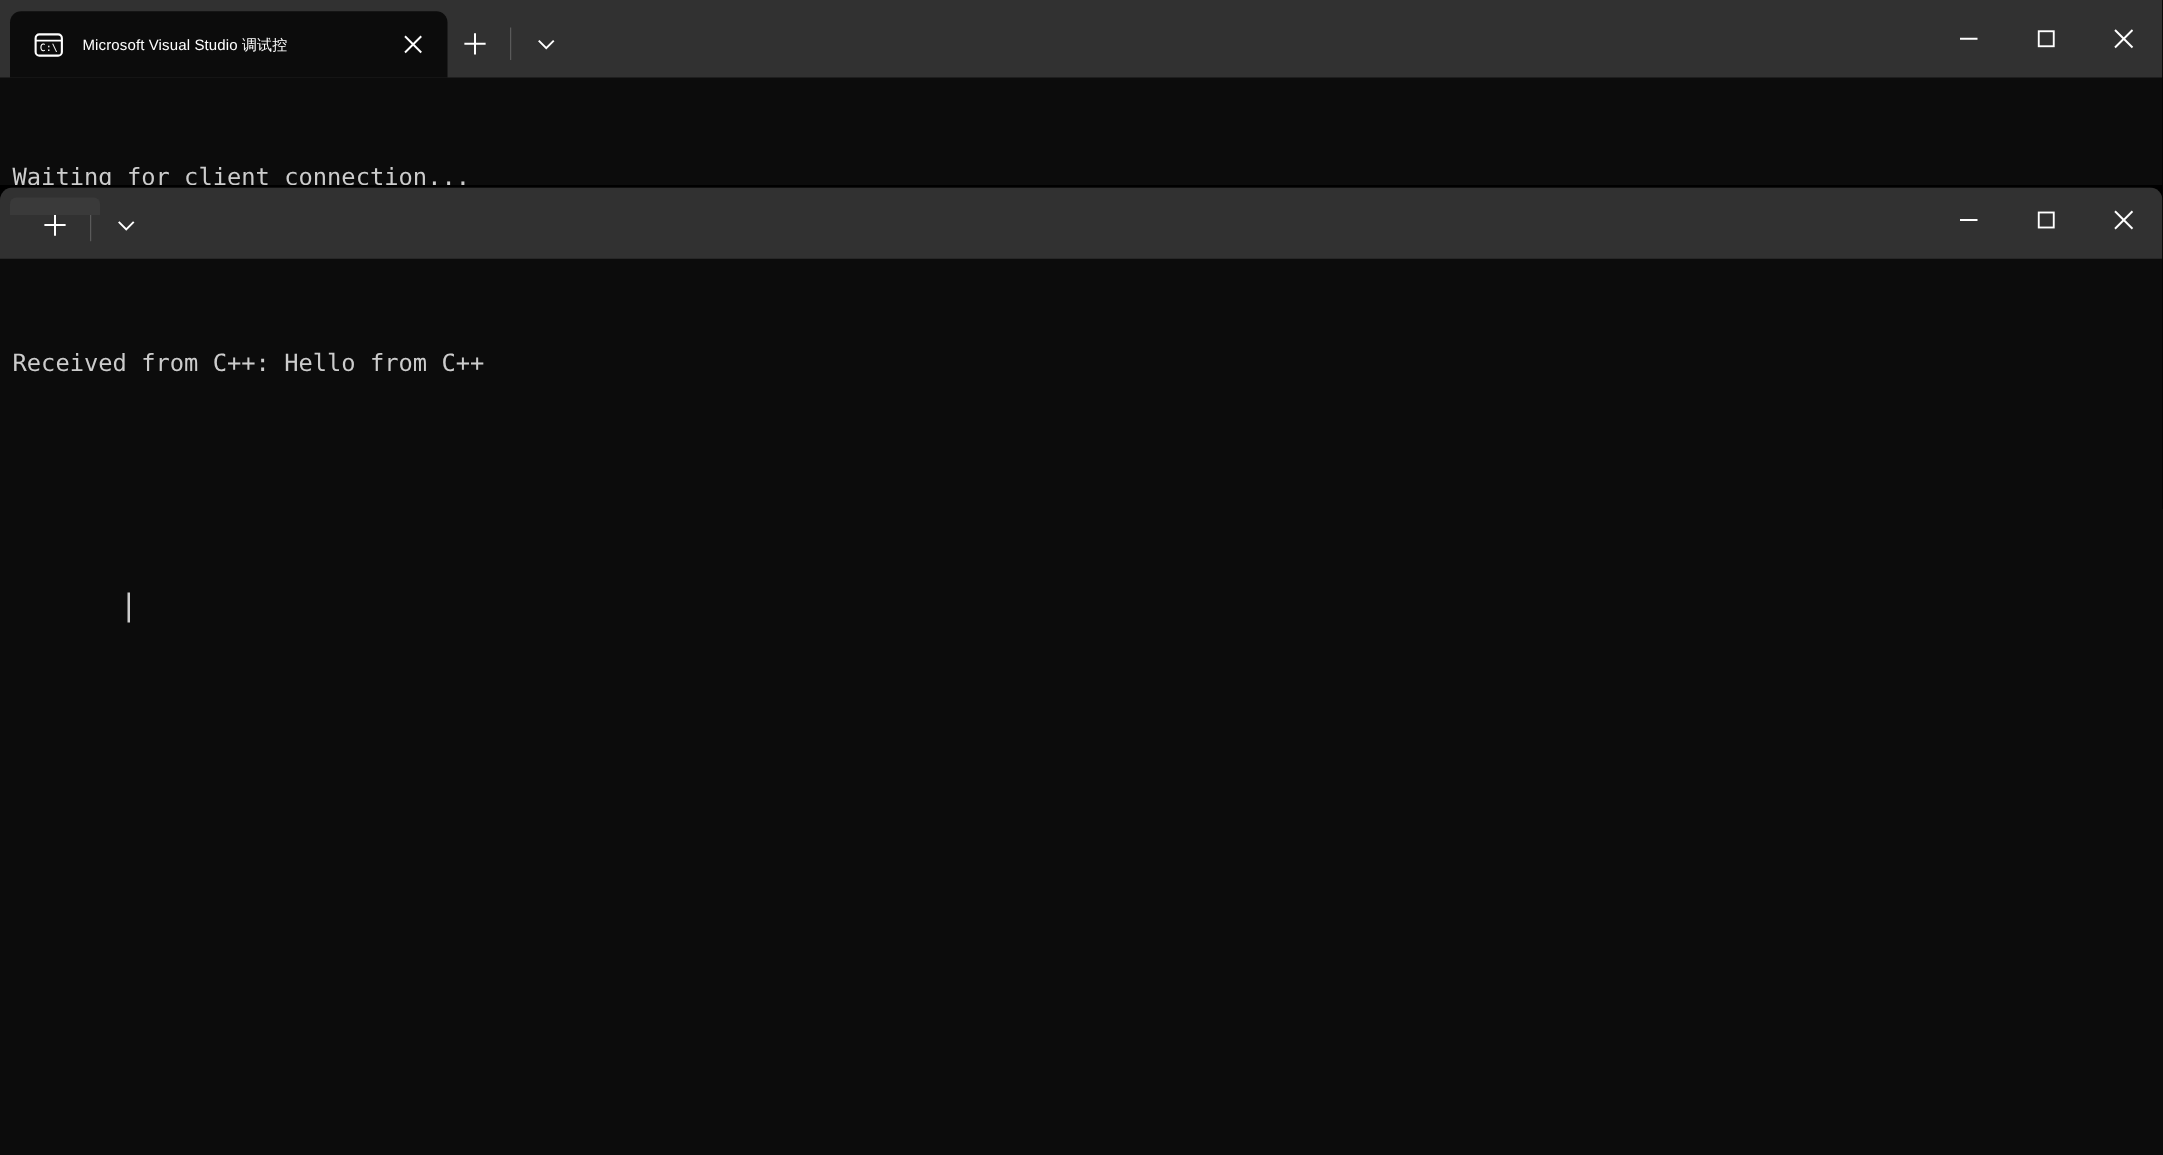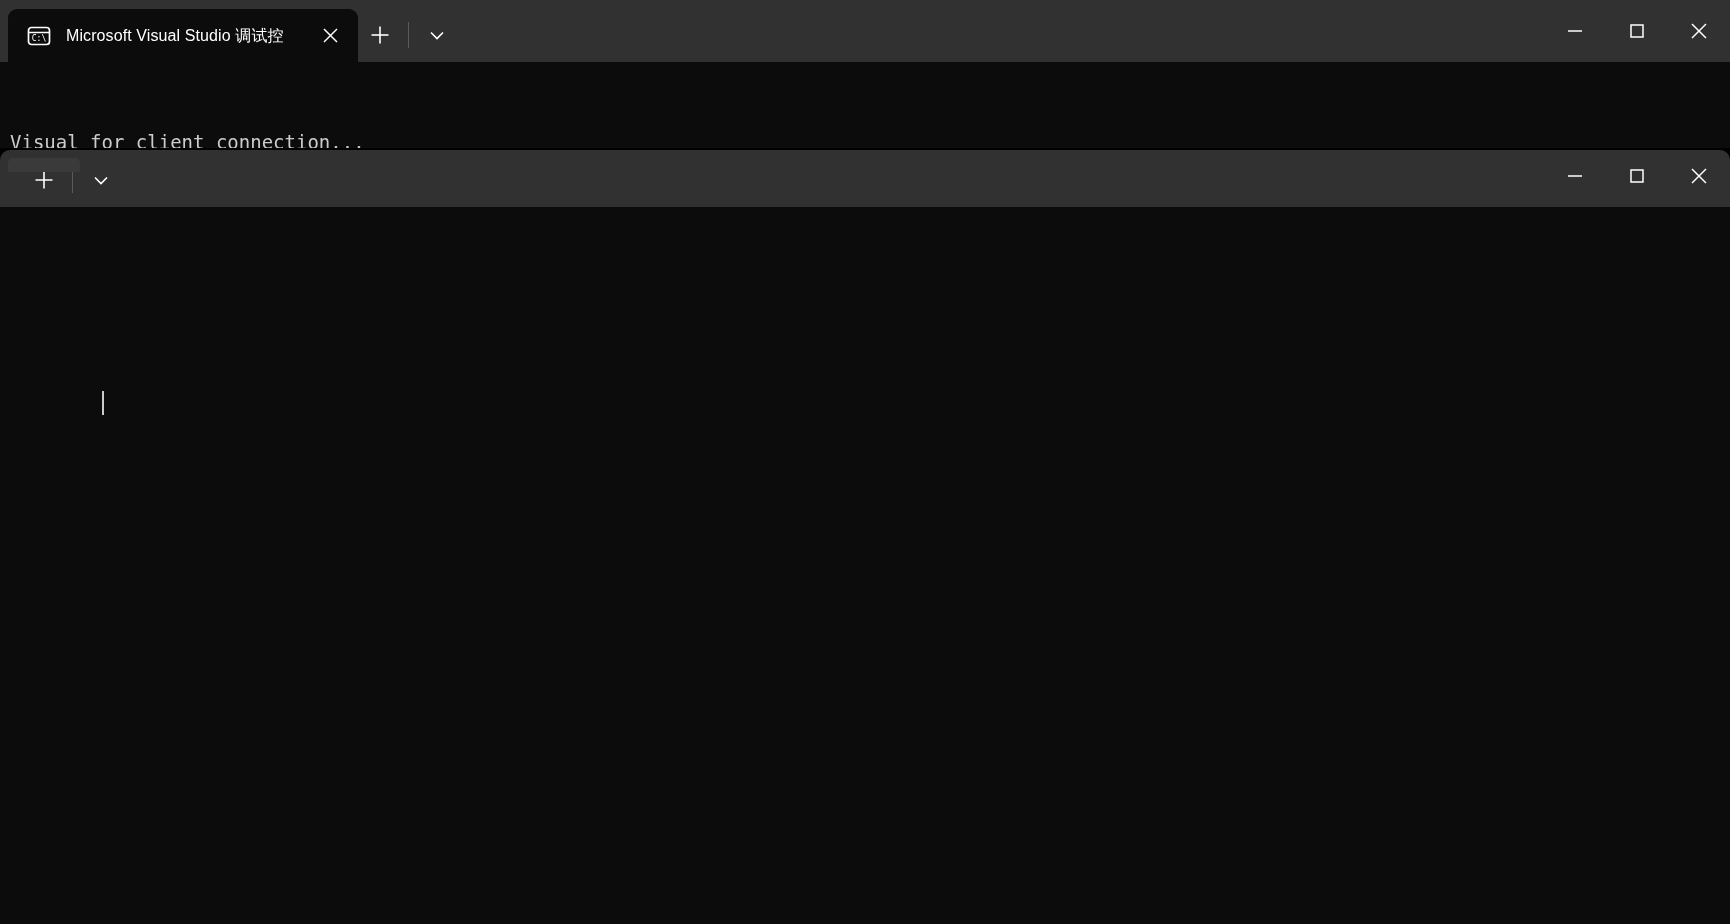--- a/index.html
+++ b/index.html
@@ -61,21 +61,21 @@
   .tab-icon {
     width: 26px;
     height: 26px;
     flex: 0 0 26px;
     margin-right: 14px;
     display: block;
   }
   .tab-title {
     flex: 1;
     min-width: 0;
-    font-size: 16px;
+    font-size: 12px;
     line-height: 22px;
     color: #ffffff;
     white-space: nowrap;
     overflow: hidden;
     letter-spacing: 0.1px;
   }
   .tab-close {
     flex: 0 0 36px;
     height: 36px;
     display: flex;
@@ -234,21 +234,21 @@
         <div class="win-btn">
           <svg width="22" height="22" viewBox="0 0 22 22">
             <line x1="4" y1="4" x2="18" y2="18" stroke="#ffffff" stroke-width="1.5"></line>
             <line x1="18" y1="4" x2="4" y2="18" stroke="#ffffff" stroke-width="1.5"></line>
           </svg>
         </div>
       </div>
     </div>
 
     <div class="term-body">
-      <div class="line">Visual for client connection...</div>
+      <div class="line">Waiting for client connection...</div>
       
     </div>
   </div>
 
   <div class="window-two">
 
     <div class="titlebar-two">
 
       <div class="ghost-tab"></div>
 
@@ -283,20 +283,21 @@
         <div class="win-btn">
           <svg width="22" height="22" viewBox="0 0 22 22">
             <line x1="4" y1="4" x2="18" y2="18" stroke="#ffffff" stroke-width="1.5"></line>
             <line x1="18" y1="4" x2="4" y2="18" stroke="#ffffff" stroke-width="1.5"></line>
           </svg>
         </div>
       </div>
     </div>
 
     <div class="term-body">
+      <div class="line">Received from C++: Hello from C++</div>
       <div class="line blank"></div>
       <div class="line">
         <span class="cursor"></span>
       </div>
     </div>
   </div>
 
 </div>
 
 </body></html>

